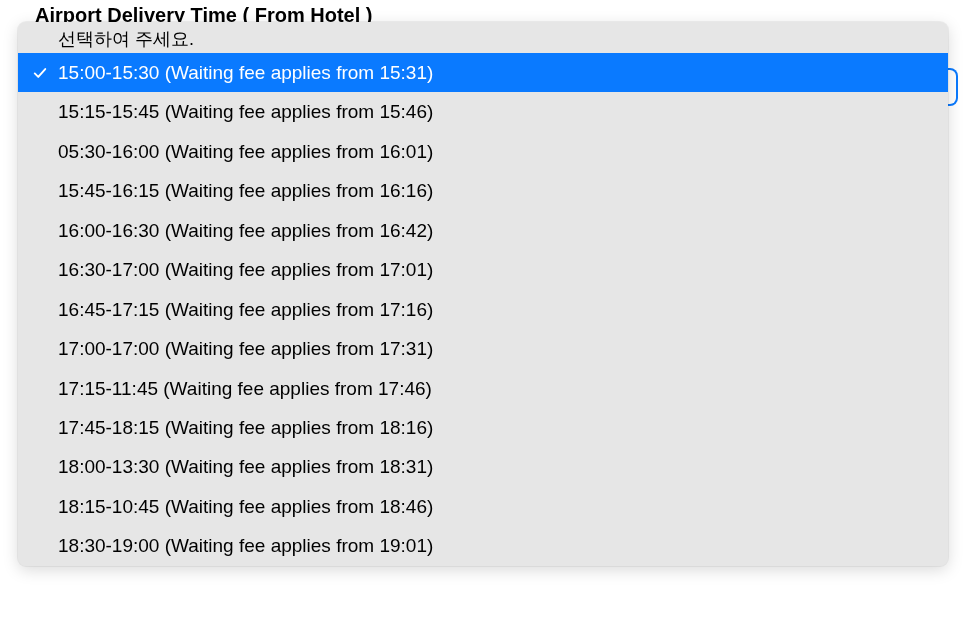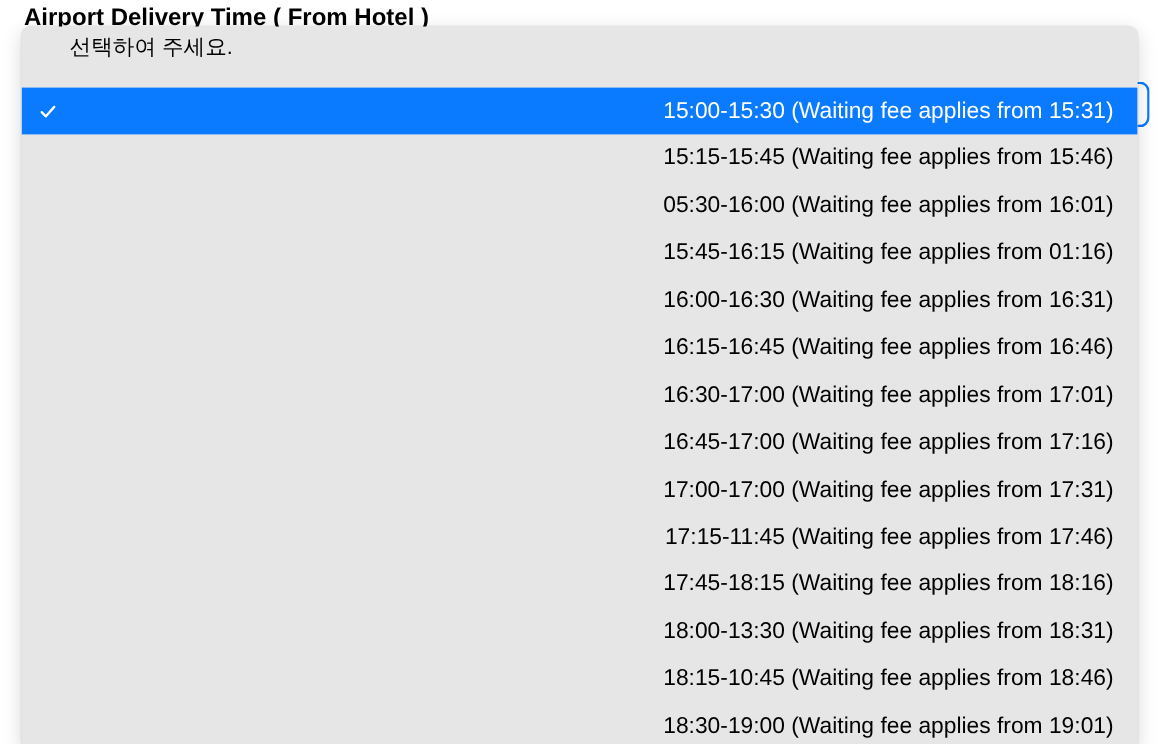--- a/index.html
+++ b/index.html
@@ -11,54 +11,53 @@
       font-family: -apple-system, BlinkMacSystemFont, "Segoe UI", Helvetica, Arial, sans-serif;
       background: #ffffff;
       width: 966px;
       height: 620px;
       overflow: hidden;
       position: relative;
     }
     .page-title {
       position: absolute;
       top: 4px;
-      left: 20px;
+      left: 35px;
       font-size: 20px;
       font-weight: 700;
       color: #000;
       z-index: 1;
     }
     .dropdown-container {
       position: absolute;
       top: 22px;
       left: 18px;
       width: 930px;
       background: #e6e6e6;
       border-radius: 8px;
       box-shadow: 0 4px 16px rgba(0,0,0,0.15), 0 0 0 1px rgba(0,0,0,0.05);
       z-index: 10;
       overflow: hidden;
     }
     .dropdown-placeholder {
-      padding: 4px 20px 20px 40px;
+      padding: 4px 20px 0 40px;
       font-size: 18px;
       color: #000;
       line-height: 1.5;
     }
     .dropdown-list {
       list-style: none;
     }
     .dropdown-item {
       position: relative;
       padding: 5px 20px 5px 40px;
       font-size: 19px;
       color: #000;
       line-height: 1.55;
       cursor: pointer;
-      text-align: right;
     }
     .dropdown-item.selected {
       background: #0a7aff;
       color: #ffffff;
     }
     .checkmark {
       position: absolute;
       left: 14px;
       top: 50%;
       transform: translateY(-50%);
@@ -104,33 +103,30 @@
       </span>
       <span>15:00-15:30 (Waiting fee applies from 15:31)</span>
     </li>
     <li class="dropdown-item">
       <span>15:15-15:45 (Waiting fee applies from 15:46)</span>
     </li>
     <li class="dropdown-item">
       <span>05:30-16:00 (Waiting fee applies from 16:01)</span>
     </li>
     <li class="dropdown-item">
-      <span>15:45-16:15 (Waiting fee applies from 01:16)</span>
+      <span>15:45-16:15 (Waiting fee applies from 16:16)</span>
     </li>
     <li class="dropdown-item">
-      <span>16:00-16:30 (Waiting fee applies from 16:31)</span>
-    </li>
-    <li class="dropdown-item">
-      <span>16:15-16:45 (Waiting fee applies from 16:46)</span>
+      <span>16:00-16:30 (Waiting fee applies from 16:42)</span>
     </li>
     <li class="dropdown-item">
       <span>16:30-17:00 (Waiting fee applies from 17:01)</span>
     </li>
     <li class="dropdown-item">
-      <span>16:45-17:00 (Waiting fee applies from 17:16)</span>
+      <span>16:45-17:15 (Waiting fee applies from 17:16)</span>
     </li>
     <li class="dropdown-item">
       <span>17:00-17:00 (Waiting fee applies from 17:31)</span>
     </li>
     <li class="dropdown-item">
       <span>17:15-11:45 (Waiting fee applies from 17:46)</span>
     </li>
     <li class="dropdown-item">
       <span>17:45-18:15 (Waiting fee applies from 18:16)</span>
     </li>

